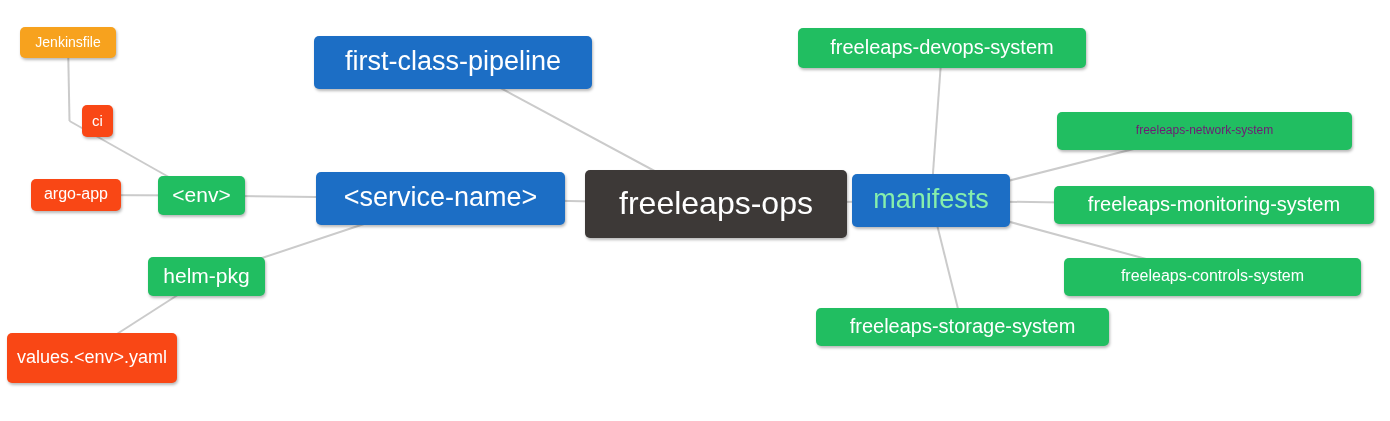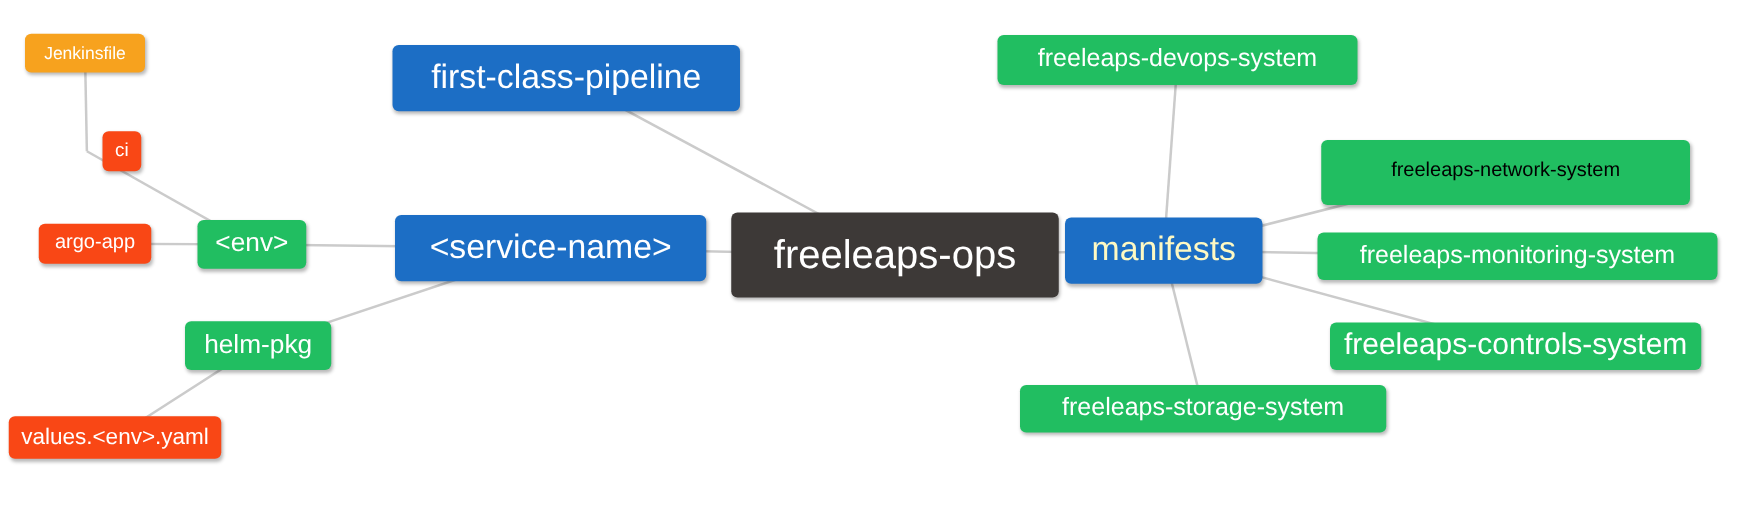--- a/index.html
+++ b/index.html
@@ -71,43 +71,43 @@
     </div>
     <div class="node" style="left: 31px; top: 179px; width: 90px; height: 32px; font-size: 16px; background: rgb(249, 71, 21); color: rgb(255, 255, 255);">
       <span>argo-app</span>
     </div>
     <div class="node" style="left: 158px; top: 176px; width: 87px; height: 39px; font-size: 21px; background: rgb(33, 190, 97); color: rgb(255, 255, 255);">
       <span>&lt;env&gt;</span>
     </div>
     <div class="node" style="left: 148px; top: 257px; width: 117px; height: 39px; font-size: 21px; background: rgb(33, 190, 97); color: rgb(255, 255, 255);">
       <span>helm-pkg</span>
     </div>
-    <div class="node" style="left: 7px; top: 333px; width: 170px; height: 34px; font-size: 18px; background: rgb(249, 71, 21); color: rgb(255, 255, 255);">
+    <div class="node" style="left: 7px; top: 333px; width: 170px; height: 50px; font-size: 18px; background: rgb(249, 71, 21); color: rgb(255, 255, 255);">
       <span>values.&lt;env&gt;.yaml</span>
     </div>
     <div class="node" style="left: 316px; top: 172px; width: 249px; height: 53px; font-size: 27px; background: rgb(28, 110, 197); color: rgb(255, 255, 255);">
       <span>&lt;service-name&gt;</span>
     </div>
     <div class="node" style="left: 314px; top: 36px; width: 278px; height: 53px; font-size: 27px; background: rgb(28, 110, 197); color: rgb(255, 255, 255);">
       <span>first-class-pipeline</span>
     </div>
     <div class="node" style="left: 585px; top: 170px; width: 262px; height: 68px; font-size: 32px; background: rgb(61, 57, 55); color: #ffffff;">
       <span>freeleaps-ops</span>
     </div>
-    <div class="node" style="left: 852px; top: 174px; width: 158px; height: 53px; font-size: 27px; background: rgb(28, 110, 197); color: #fef9c3;">
+    <div class="node" style="left: 852px; top: 174px; width: 158px; height: 53px; font-size: 27px; background: rgb(28, 110, 197); color: #86efac;">
       <span>manifests</span>
     </div>
     <div class="node" style="left: 798px; top: 28px; width: 288px; height: 40px; font-size: 20px; background: rgb(33, 190, 97); color: rgb(255, 255, 255);">
       <span>freeleaps-devops-system</span>
     </div>
-    <div class="node" style="left: 1057px; top: 112px; width: 295px; height: 52px; font-size: 16px; background: rgb(33, 190, 97); color: #000000;">
+    <div class="node" style="left: 1057px; top: 112px; width: 295px; height: 38px; font-size: 12px; background: rgb(33, 190, 97); color: #701a75;">
       <span>freeleaps-network-system</span>
     </div>
     <div class="node" style="left: 1054px; top: 186px; width: 320px; height: 38px; font-size: 20px; background: rgb(33, 190, 97); color: rgb(255, 255, 255);">
       <span>freeleaps-monitoring-system</span>
     </div>
-    <div class="node" style="left: 1064px; top: 258px; width: 297px; height: 38px; font-size: 24px; background: rgb(33, 190, 97); color: rgb(255, 255, 255);">
+    <div class="node" style="left: 1064px; top: 258px; width: 297px; height: 38px; font-size: 16px; background: rgb(33, 190, 97); color: rgb(255, 255, 255);">
       <span>freeleaps-controls-system</span>
     </div>
     <div class="node" style="left: 816px; top: 308px; width: 293px; height: 38px; font-size: 20px; background: rgb(33, 190, 97); color: rgb(255, 255, 255);">
       <span>freeleaps-storage-system</span>
     </div>
   </div>
 
 </body></html>

